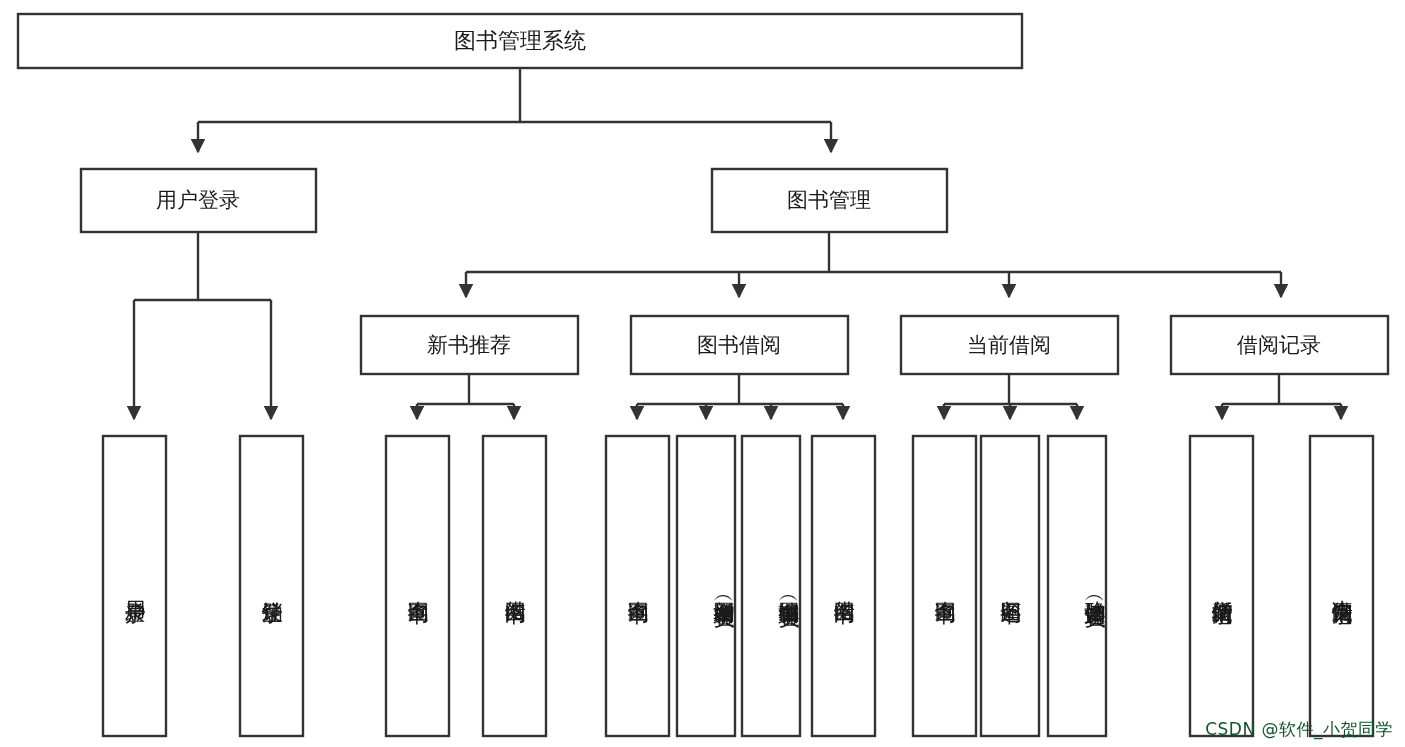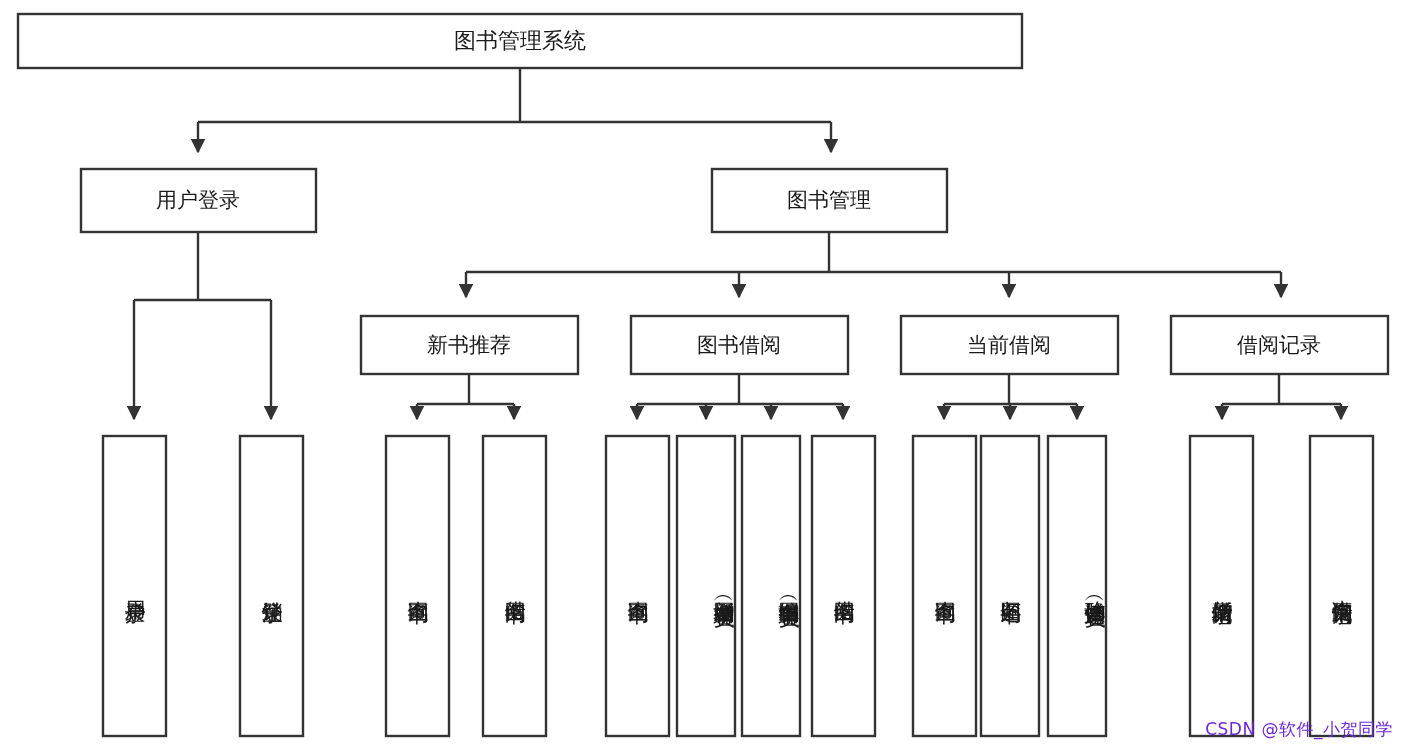--- a/index.html
+++ b/index.html
@@ -65,21 +65,21 @@
     color: #1a1a1a;
     white-space: nowrap;
     pointer-events: none;
   }
   .watermark {
     position: absolute;
     right: 12px;
     bottom: 6px;
     font-family: "DejaVu Sans", "Liberation Sans", sans-serif;
     font-size: 17px;
-    color: #6d28d9;
+    color: #14532d;
     letter-spacing: 0.5px;
     user-select: none;
   }
 </style>
 </head>
 <body>
 
 <div id="diagram-root">
 
   <svg class="diagram-svg" viewBox="0 0 1405 747">

